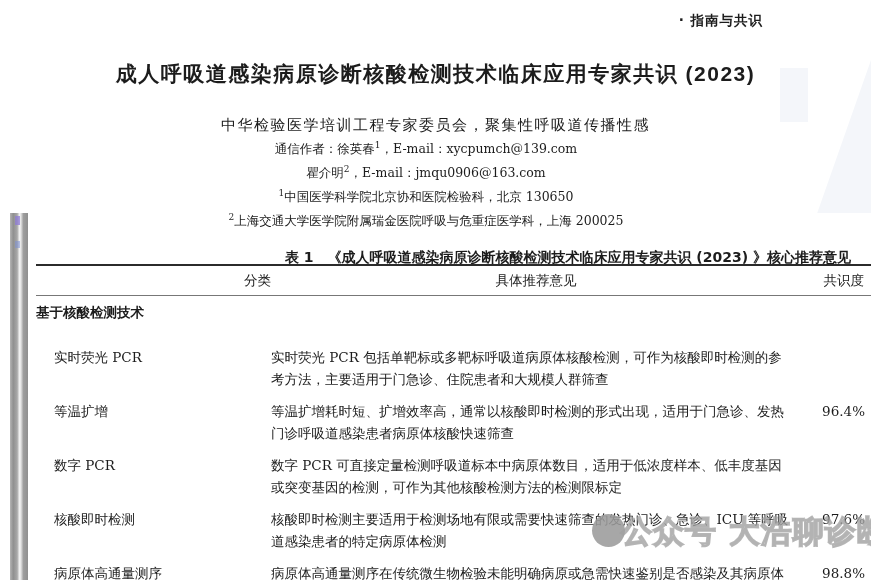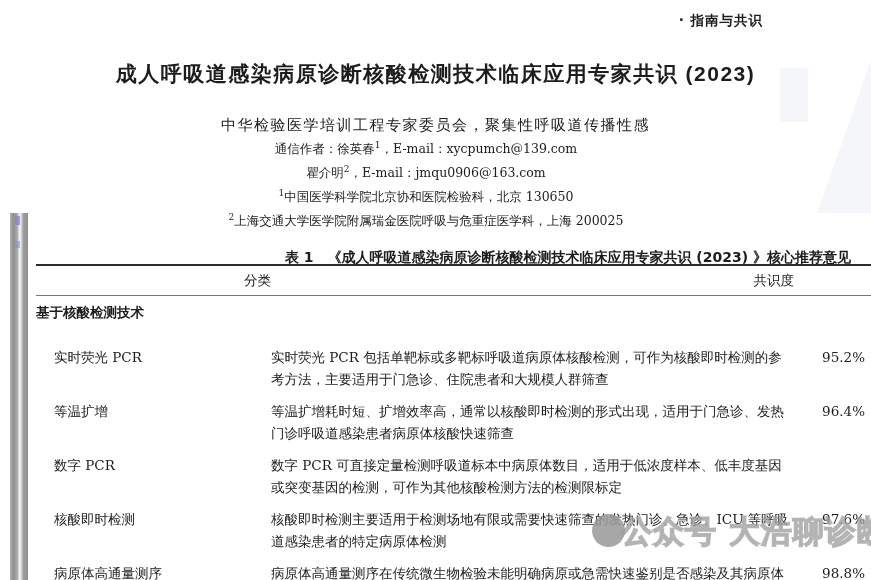--- a/index.html
+++ b/index.html
@@ -123,29 +123,29 @@
   <div><span>瞿介明</span><sup>2</sup><span>，E-mail：jmqu0906@163.com</span></div>
   <div><sup>1</sup><span>中国医学科学院北京协和医院检验科，北京 130650</span></div>
   <div><sup>2</sup><span>上海交通大学医学院附属瑞金医院呼吸与危重症医学科，上海 200025</span></div>
 </div>
 
 <div class="table-caption">表 1　《成人呼吸道感染病原诊断核酸检测技术临床应用专家共识 (2023) 》核心推荐意见</div>
 
 <div class="consensus-table">
   <div class="thead">
     <div class="th-category">分类</div>
+    <div class="th-recommendation">具体推荐意见</div>
     <div class="th-consensus">共识度</div>
   </div>
 
   <div class="section-row">基于核酸检测技术</div>
 
   <div class="trow">
     <div class="cell-category">实时荧光 PCR</div>
     <div class="cell-recommendation">实时荧光 PCR 包括单靶标或多靶标呼吸道病原体核酸检测，可作为核酸即时检测的参考方法，主要适用于门急诊、住院患者和大规模人群筛查</div>
-    <div class="cell-consensus">95.2%</div>
   </div>
   <div class="trow">
     <div class="cell-category">等温扩增</div>
     <div class="cell-recommendation">等温扩增耗时短、扩增效率高，通常以核酸即时检测的形式出现，适用于门急诊、发热门诊呼吸道感染患者病原体核酸快速筛查</div>
     <div class="cell-consensus">96.4%</div>
   </div>
   <div class="trow">
     <div class="cell-category">数字 PCR</div>
     <div class="cell-recommendation">数字 PCR 可直接定量检测呼吸道标本中病原体数目，适用于低浓度样本、低丰度基因或突变基因的检测，可作为其他核酸检测方法的检测限标定</div>
   </div>

